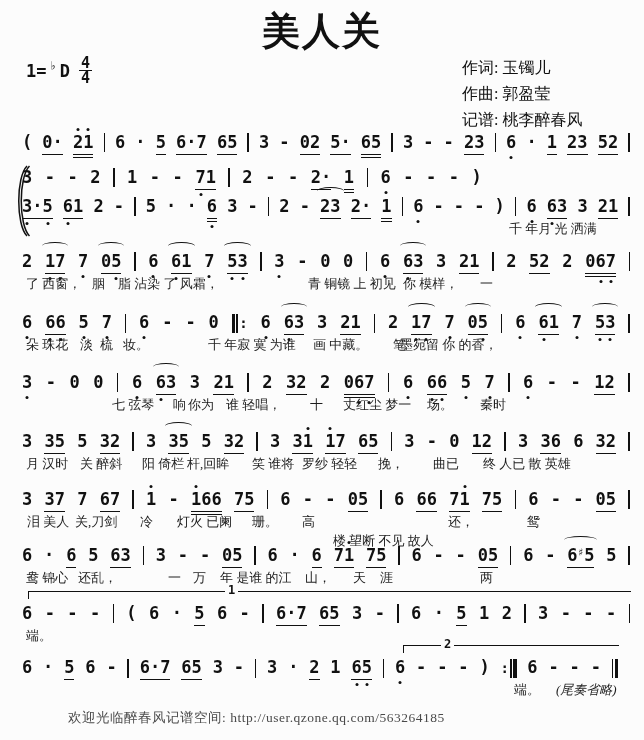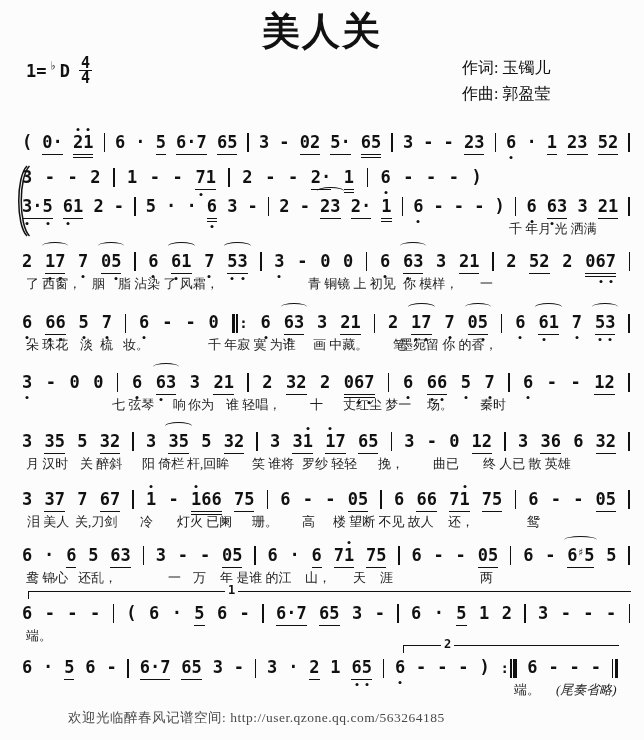--- a/index.html
+++ b/index.html
@@ -93,20 +93,21 @@
     <span class="timesig">
       <span class="tnum">4</span>
       <span class="tnum bot">4</span>
     </span>
   </div>
 
 
   <div class="credits">
     <div>作词: 玉镯儿</div>
     <div>作曲: 郭盈莹</div>
+    <div>记谱: 桃李醉春风</div>
   </div>
 
   <svg class="brace" width="18" height="74" viewBox="0 0 18 74">
     <path d="M15 2 C4 13 4 61 15 72" fill="none" stroke="#111" stroke-width="1.5"></path>
     <path d="M17.5 2 C6.5 13 6.5 61 17.5 72" fill="none" stroke="#111" stroke-width="1.5"></path>
   </svg>
 
   <div id="systems">
       <div class="sys" style="top: 133px; width: 608px;">
         <div class="notes">
@@ -376,21 +377,21 @@
           <span class="tk"><span class="ch">-</span></span>
           <span class="tk u1"><span class="ch">0</span><span class="ch">5</span></span>
           <span class="bar"></span>
         </div>
         <span class="lyr" style="left: 5px;">泪 美人</span>
         <span class="lyr" style="left: 53px;">关,刀剑</span>
         <span class="lyr" style="left: 118px;">冷</span>
         <span class="lyr" style="left: 155px;">灯火 已阑</span>
         <span class="lyr" style="left: 230px;">珊。</span>
         <span class="lyr" style="left: 280px;">高</span>
-        <span class="lyr" style="left: 311px;">楼 望断 不见 故人</span>
+        <span class="lyr" style="left: 311px; margin-top: 19px;">楼 望断 不见 故人</span>
         <span class="lyr" style="left: 426px;">还，</span>
         <span class="lyr" style="left: 505px;">鸳</span>
       </div>
       <div class="sys" style="top: 546px; width: 608px;">
         <div class="notes">
           <span class="tk"><span class="ch">6</span></span>
           <span class="tk"><span class="ch">·</span></span>
           <span class="tk u1"><span class="ch">6</span></span>
           <span class="tk"><span class="ch">5</span></span>
           <span class="tk u1"><span class="ch">6</span><span class="ch">3</span></span>

